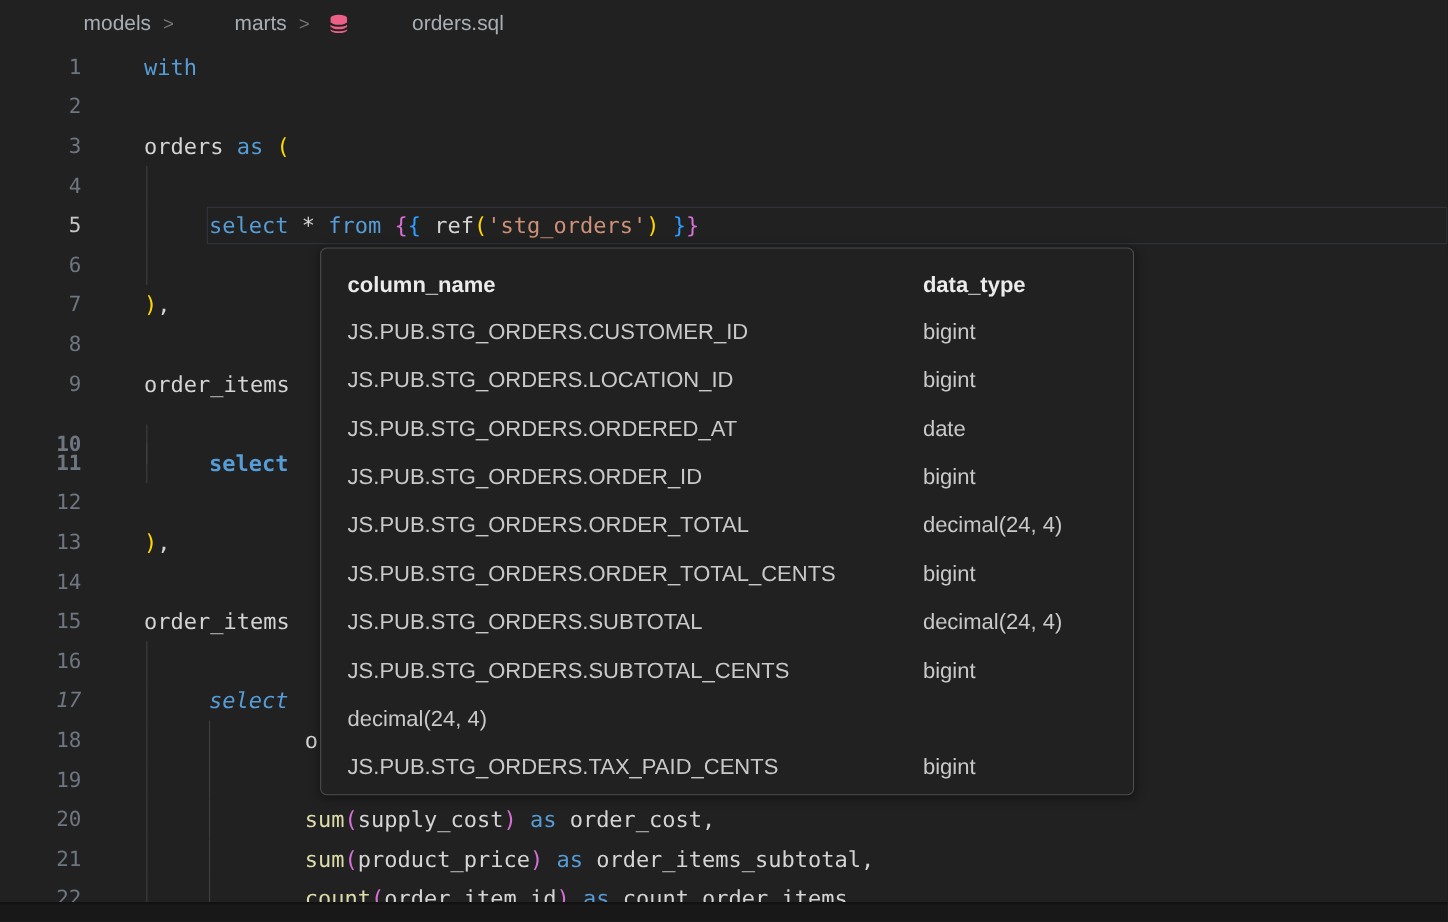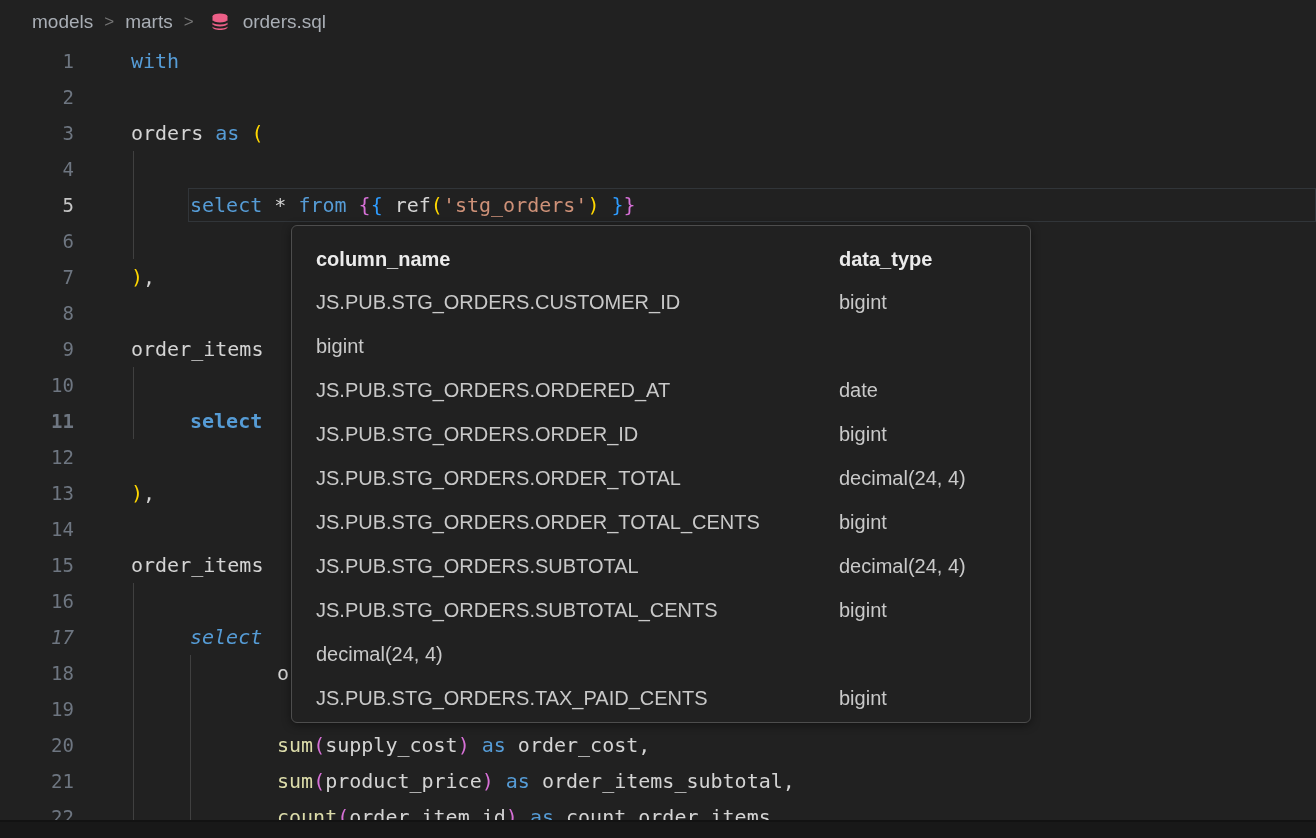--- a/index.html
+++ b/index.html
@@ -5,21 +5,21 @@
   * { margin:0; padding:0; box-sizing:border-box; }
   html,body { width:1316px; height:838px; overflow:hidden; }
   body { background:var(--editor_bg,#212121); font-family:"Liberation Sans",sans-serif; }
 
   #stage { position:relative; width:1316px; height:838px; background:var(--editor_bg); overflow:hidden; }
 
   
   #breadcrumb { position:absolute; top:0; left:0; width:100%; height:43px;
     display:flex; align-items:center; padding-left:32px; gap:10px;
     font-size:19px; color:var(--breadcrumb_text); z-index:4; }
-  #breadcrumb .crumb { cursor:pointer; }
+  #breadcrumb .crumb { cursor:pointer;margin-left:44px; }
   #breadcrumb .sep { color:var(--breadcrumb_separator); font-size:17px; padding:0 1px; }
   #breadcrumb .db-icon { display:inline-flex; align-items:center; margin:0 2px 0 4px; }
 
   
   .line { position:absolute; left:0; width:100%; height:36px; line-height:36px;
     font-family:"DejaVu Sans Mono","Liberation Mono",monospace; font-size:20px; z-index:2; }
   .ln { position:absolute; left:0; top:0; width:74px; text-align:right;
     color:var(--line_number); font-size:19px; }
   .ln.active { color:var(--line_number_active); }
   .code { position:absolute; left:131px; top:0; white-space:pre; color:var(--identifier); }
@@ -111,21 +111,21 @@
         <span class="code"><span class="tk-b1">)</span><span class="tk-plain">,</span></span>
       </div>
       <div class="line" style="top: 295px;">
         <span class="ln">8</span>
         <span class="code"></span>
       </div>
       <div class="line" style="top: 331px;">
         <span class="ln">9</span>
         <span class="code"><span class="tk-plain">order_items</span></span>
       </div>
-      <div class="line" style="top: 367px;">
+      <div class="line" style="top: 386px; font-weight: bold;">
         <span class="ln">10</span>
         <span class="guide g1"></span>
         <span class="code"></span>
       </div>
       <div class="line" style="top: 403px; font-weight: bold;">
         <span class="ln">11</span>
         <span class="guide g1"></span>
         <span class="code ind1"><span class="tk-kw">select</span></span>
       </div>
       <div class="line" style="top: 439px;">
@@ -190,20 +190,21 @@
     <div class="popup-row header">
       <div class="popup-cell">column_name</div>
       <div class="popup-cell">data_type</div>
     </div>
     <div id="popup-rows">
         <div class="popup-row">
           <div class="popup-cell">JS.PUB.STG_ORDERS.CUSTOMER_ID</div>
           <div class="popup-cell">bigint</div>
         </div>
         <div class="popup-row">
+          <div class="popup-cell">JS.PUB.STG_ORDERS.LOCATION_ID</div>
           <div class="popup-cell">bigint</div>
         </div>
         <div class="popup-row">
           <div class="popup-cell">JS.PUB.STG_ORDERS.ORDERED_AT</div>
           <div class="popup-cell">date</div>
         </div>
         <div class="popup-row">
           <div class="popup-cell">JS.PUB.STG_ORDERS.ORDER_ID</div>
           <div class="popup-cell">bigint</div>
         </div>

